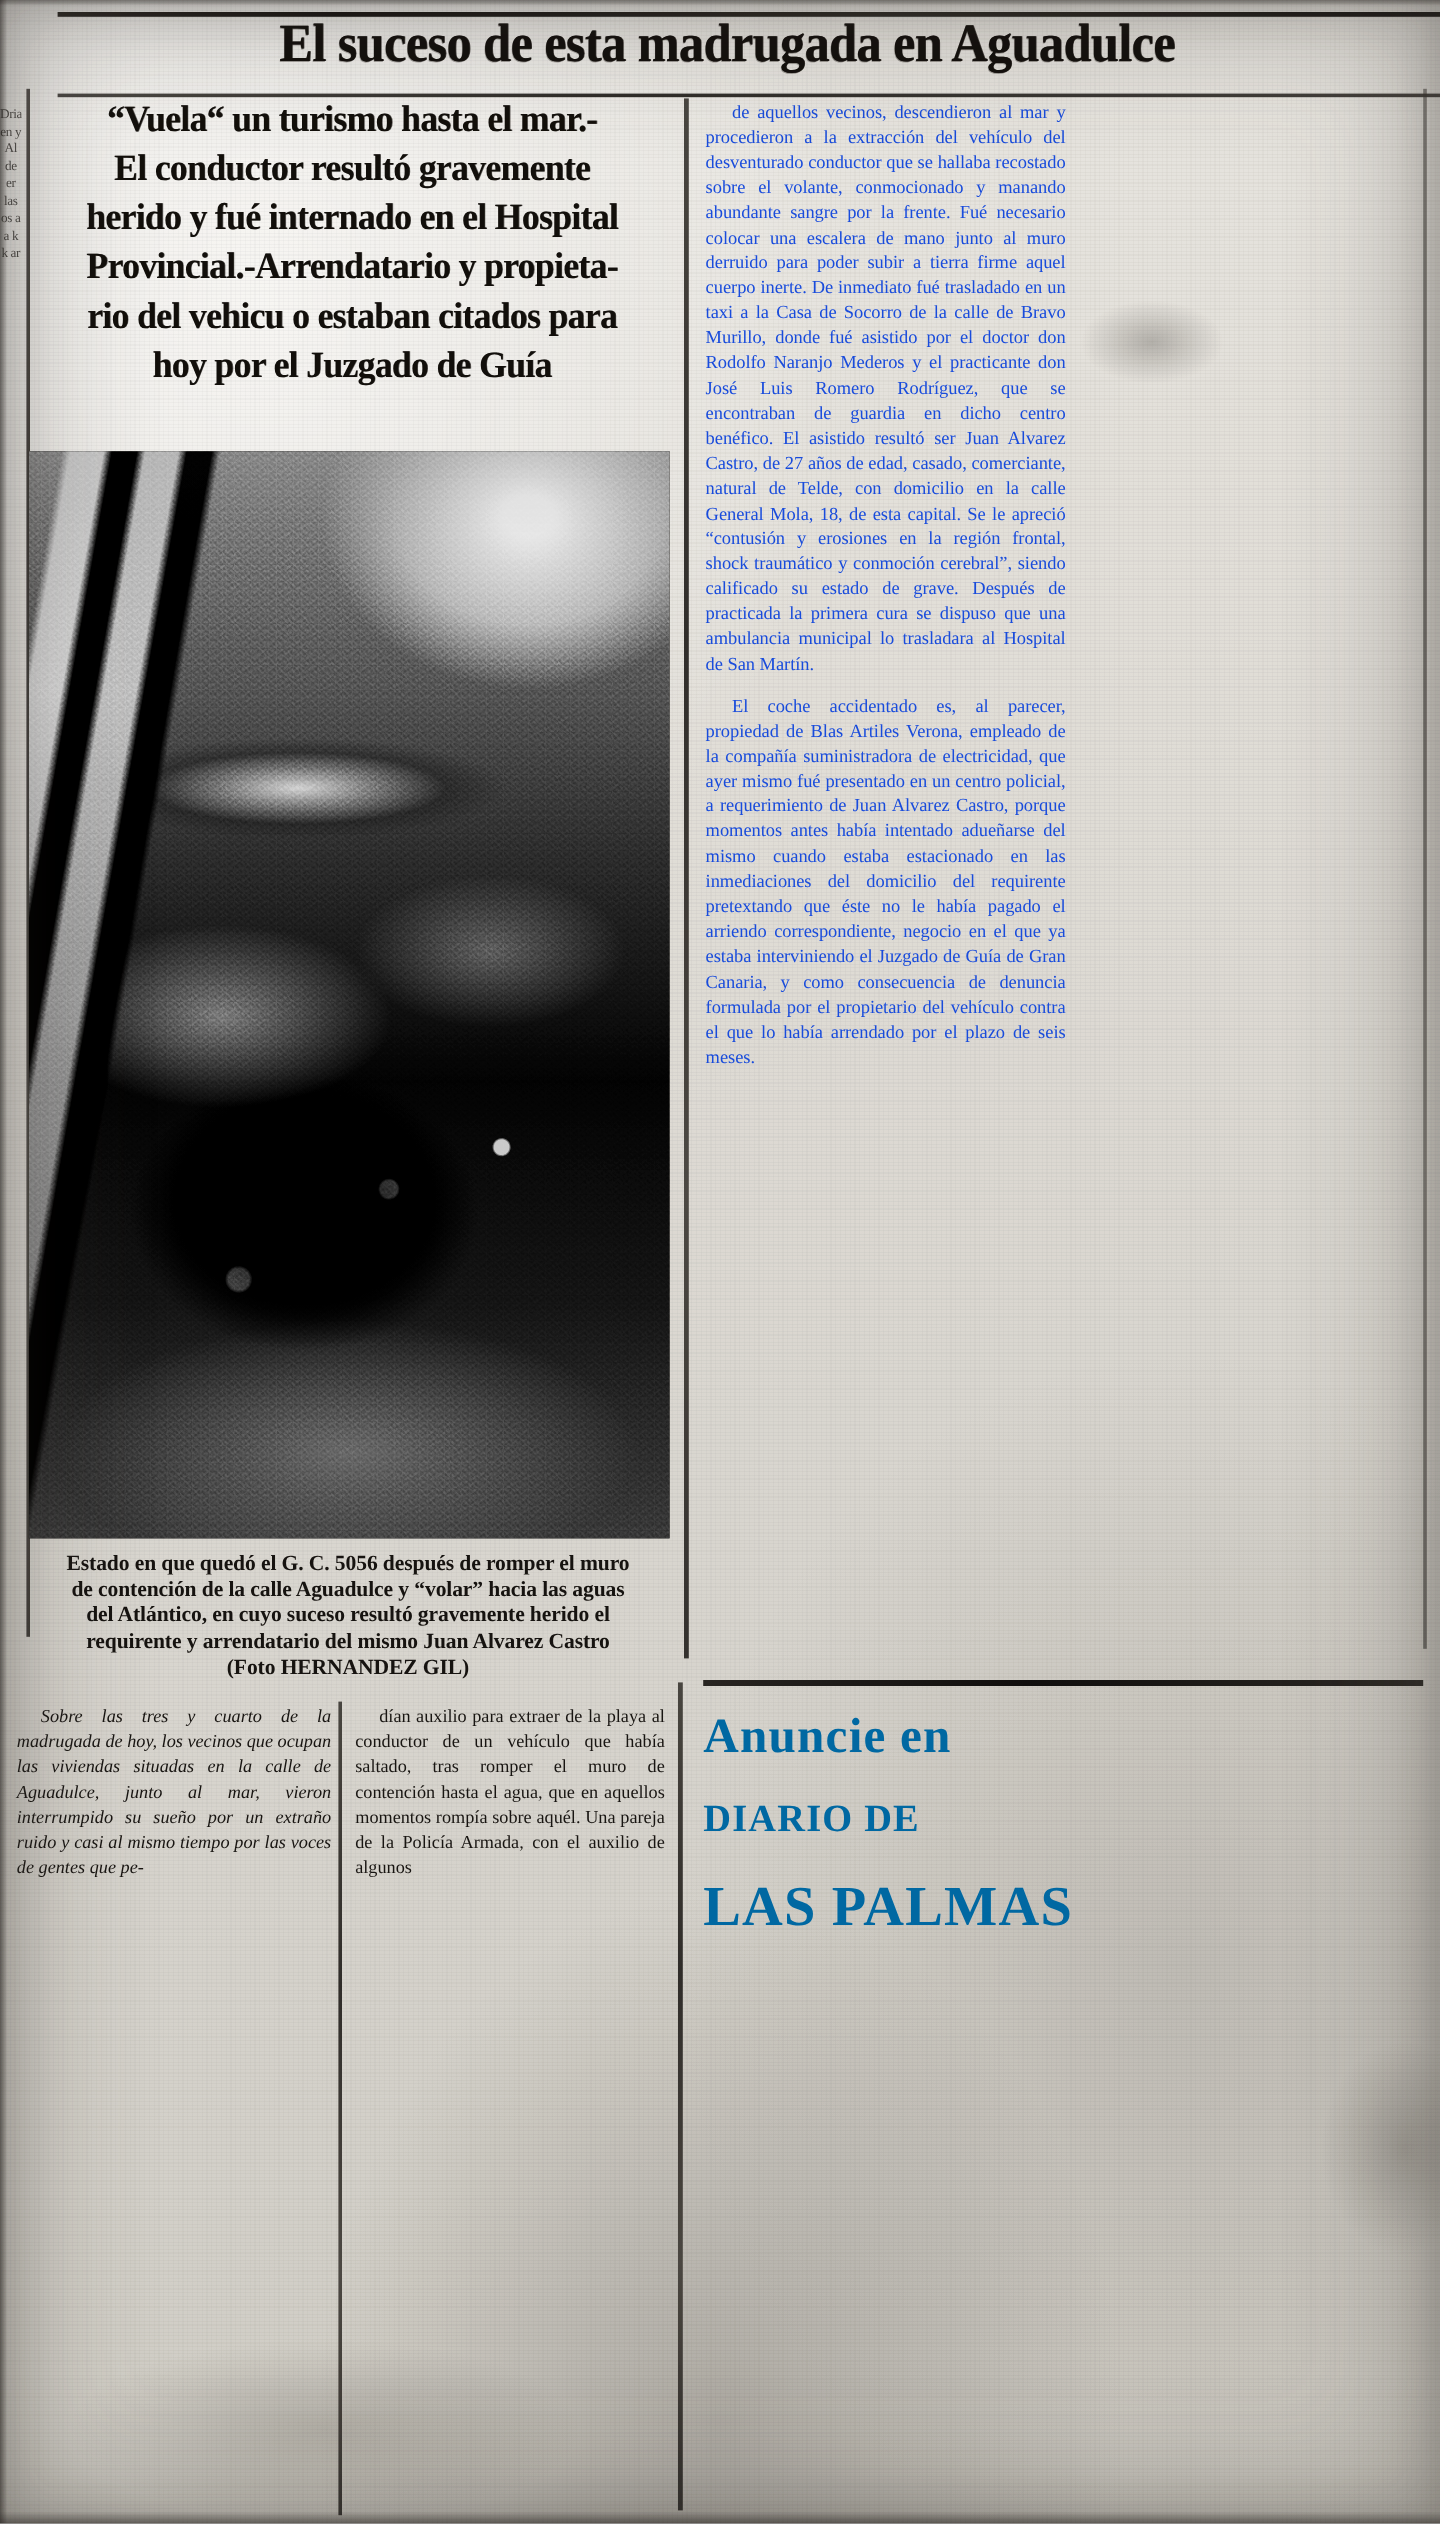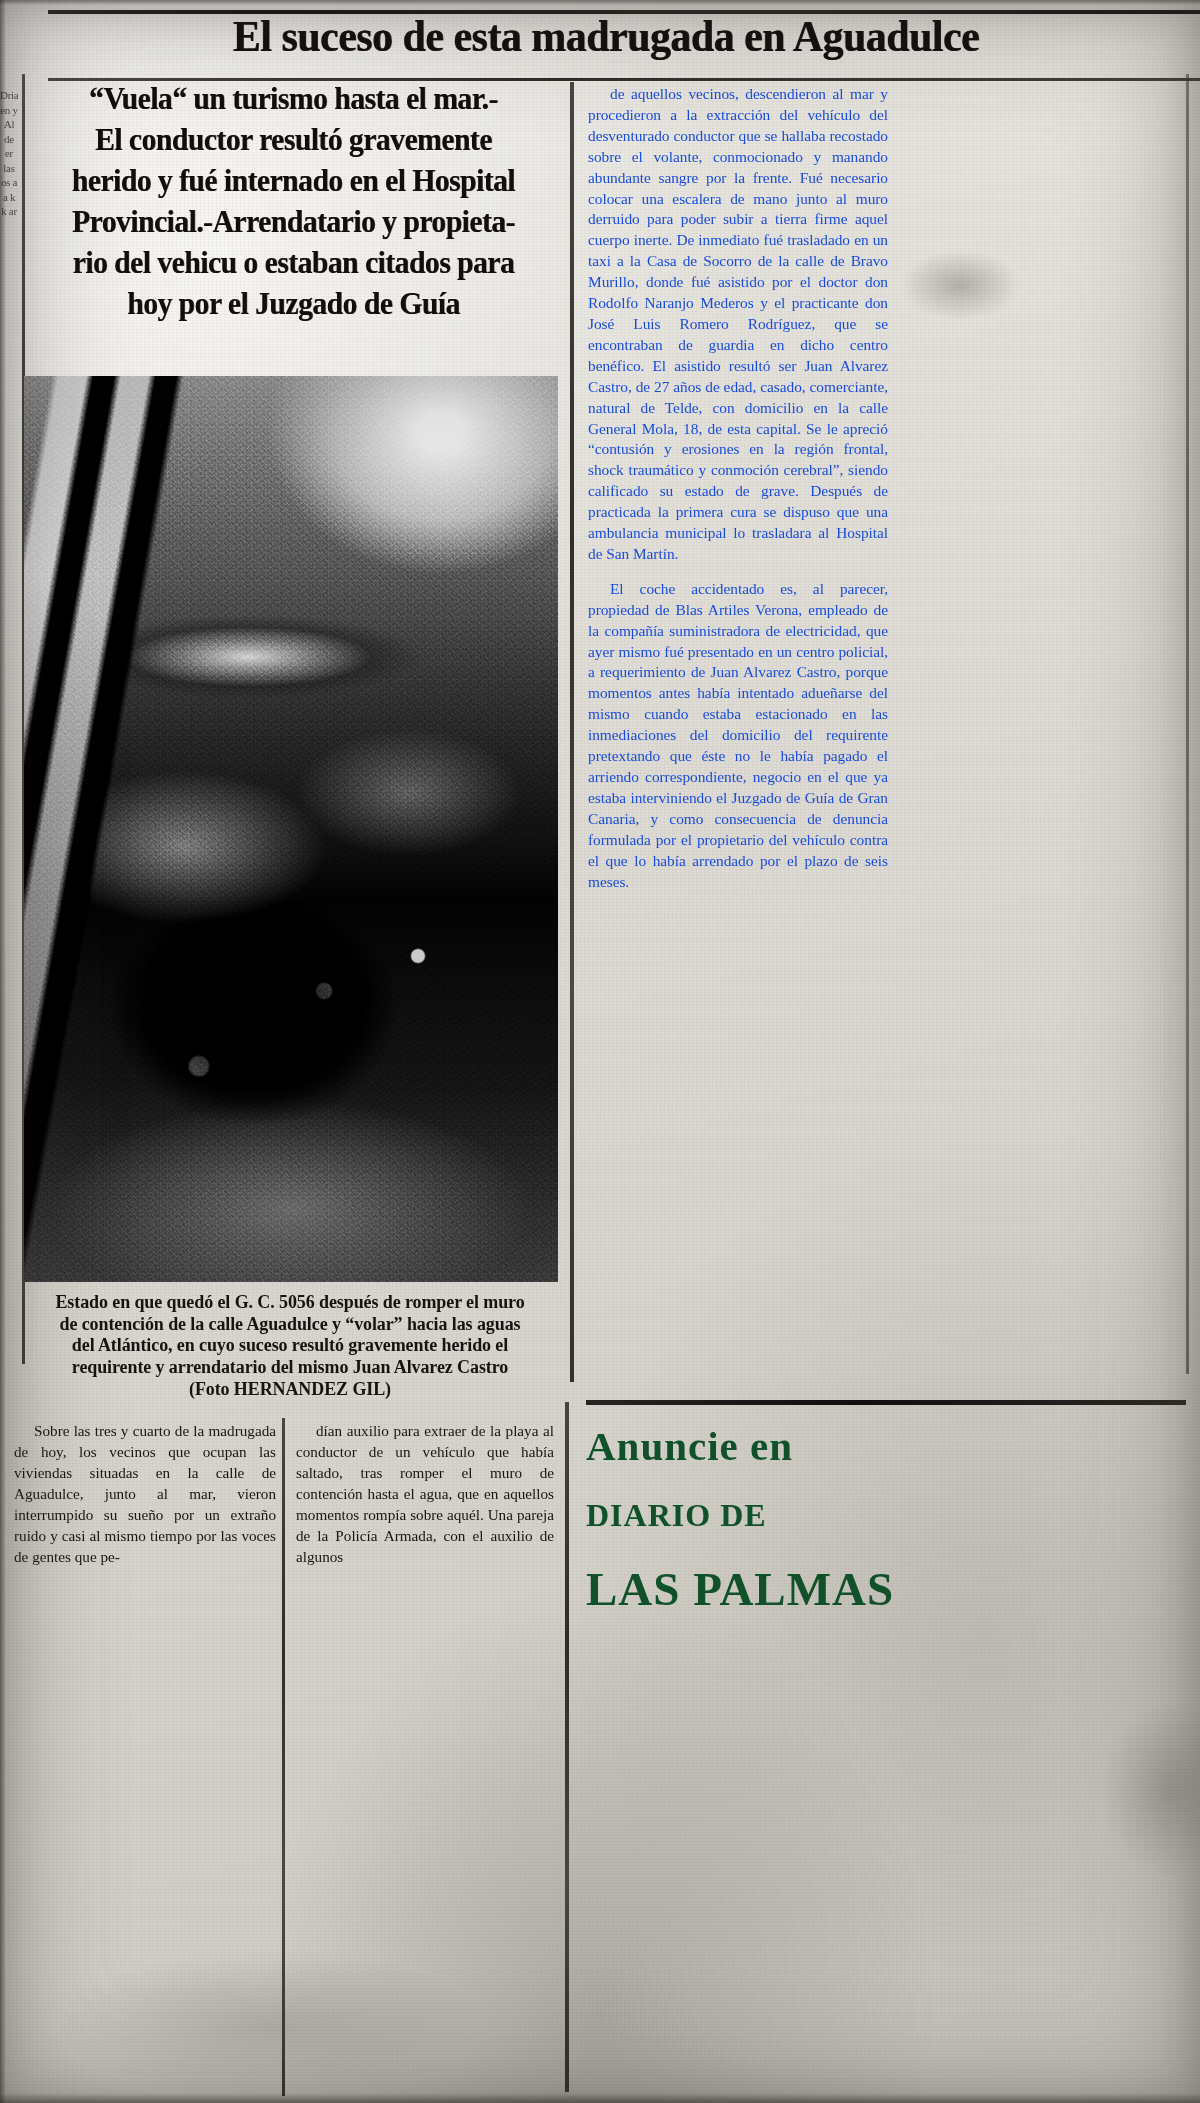--- a/index.html
+++ b/index.html
@@ -218,20 +218,21 @@
   
   .col-bl {
     position: absolute;
     left: 14px; top: 1420px;
     width: 262px;
     font-family: "Liberation Serif", serif;
     font-size: 15.2px;
     line-height: 21px;
     color: #1c1916;
     text-align: justify;
+    font-style: italic;
   }
   .col-bm {
     position: absolute;
     left: 296px; top: 1420px;
     width: 258px;
     font-family: "Liberation Serif", serif;
     font-size: 15.2px;
     line-height: 21px;
     color: #1c1916;
     text-align: justify;
@@ -246,21 +247,21 @@
     background: linear-gradient(90deg,#2b2825,#141211 45%,#302d29);
   }
   .ad {
     position: absolute;
     left: 586px; top: 1414px;
     width: 604px;
   }
   .ad-line {
     font-family: "Liberation Serif", serif;
     font-weight: bold;
-    color: #14532d;
+    color: #0369a1;
     letter-spacing: 1px;
     white-space: nowrap;
   }
   .ad-l1 { font-size: 41px; line-height: 64px; }
   .ad-l2 { font-size: 32px; line-height: 74px; }
   .ad-l3 { font-size: 47px; line-height: 74px; }
 
   
   .edge-left {
     position: absolute; left: 0; top: 0; width: 6px; height: 2103px;

